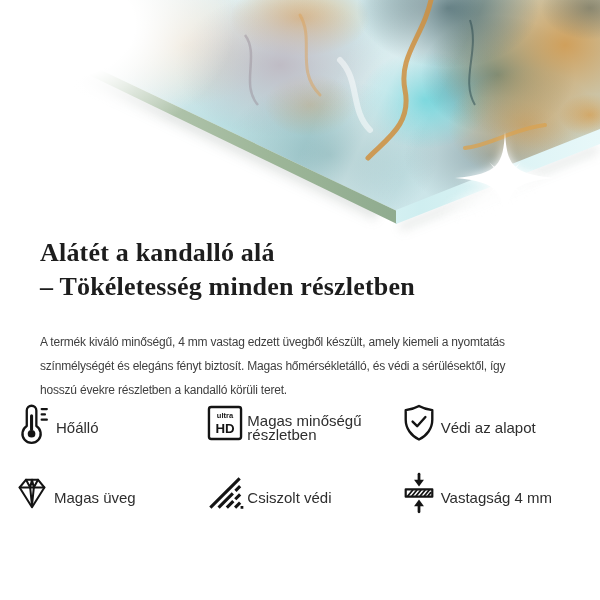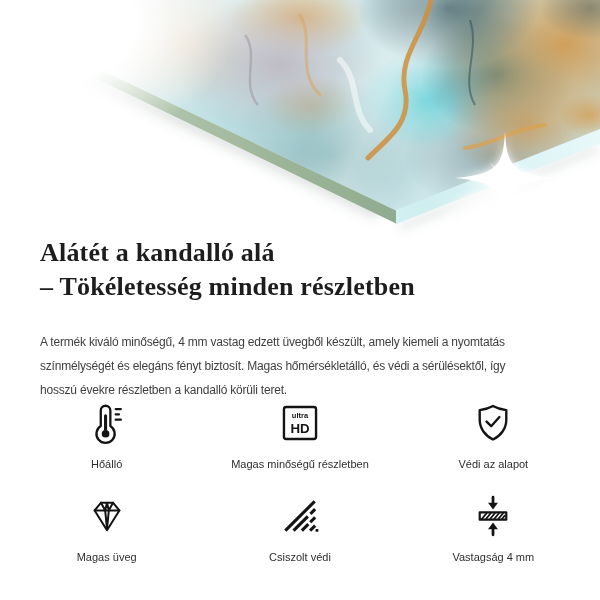--- a/index.html
+++ b/index.html
@@ -75,23 +75,23 @@
   .content{position:absolute;left:40px;top:236px;width:520px;}
   .title{font-family:"Liberation Serif",serif;font-weight:700;color:#1d1d1d;
     font-size:26px;line-height:34px;letter-spacing:.2px;white-space:nowrap;}
   .desc{margin-top:26px;font-size:12px;line-height:24px;color:#3e3e3e;letter-spacing:-.2px;}
   .desc div{white-space:nowrap;}
   
   .features{
     position:absolute;left:10px;top:398px;width:580px;
     display:grid;grid-template-columns:repeat(3,1fr);row-gap:20px;
   }
-  .feature{display:flex;flex-direction:column;align-items:center;}
+  .feature{display:flex;align-items:center;}
   .icon-box{height:50px;display:flex;align-items:center;justify-content:center;}
-  .feature .label{margin-top:9px;font-size:11px;line-height:14px;color:#2e2e2e;}
+  .feature .label{margin-top:9px;font-size:15px;line-height:14px;color:#2e2e2e;}
   .ico{stroke:#141414;stroke-width:2.4;fill:none;stroke-linecap:round;stroke-linejoin:round;}
   .ico .fill{fill:#141414;stroke:none;}
   .ico text{fill:#141414;stroke:none;font-family:"Liberation Sans",sans-serif;font-weight:bold;}
 </style>
 </head>
 <body>
 
 <div class="hero">
   <div class="shadow-left"></div>
   <div class="shadow-right"></div>

